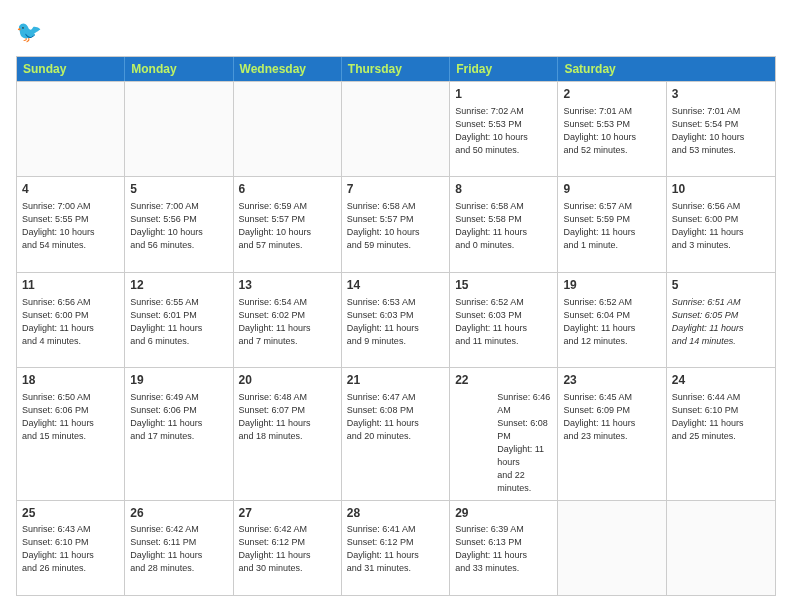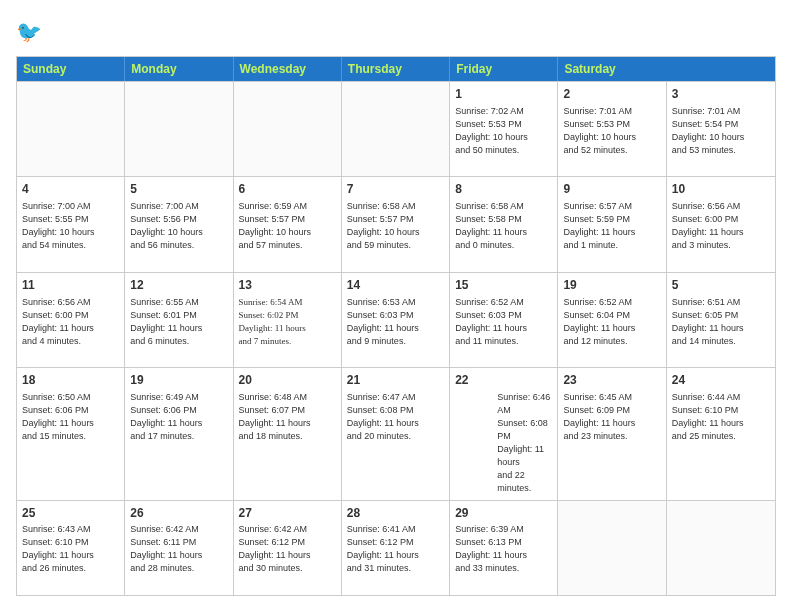--- a/index.html
+++ b/index.html
@@ -225,21 +225,21 @@
           </div>
           <div class="cal-cell">
             <span class="day-num">12</span>
             <div class="info" style="white-space: pre-line;">Sunrise: 6:55 AM
 Sunset: 6:01 PM
 Daylight: 11 hours
 and 6 minutes.</div>
           </div>
           <div class="cal-cell">
             <span class="day-num">13</span>
-            <div class="info" style="white-space: pre-line; font-family: Liberation Serif, serif;">Sunrise: 6:54 AM
+            <div class="info" style="white-space: pre-line;">Sunrise: 6:54 AM
 Sunset: 6:02 PM
 Daylight: 11 hours
 and 7 minutes.</div>
           </div>
           <div class="cal-cell">
             <span class="day-num">14</span>
             <div class="info" style="white-space: pre-line;">Sunrise: 6:53 AM
 Sunset: 6:03 PM
 Daylight: 11 hours
 and 9 minutes.</div>
@@ -253,21 +253,21 @@
           </div>
           <div class="cal-cell">
             <span class="day-num">19</span>
             <div class="info" style="white-space: pre-line;">Sunrise: 6:52 AM
 Sunset: 6:04 PM
 Daylight: 11 hours
 and 12 minutes.</div>
           </div>
           <div class="cal-cell">
             <span class="day-num">5</span>
-            <div class="info" style="white-space: pre-line;">Sunrise: 6:51 AM
+            <div class="info" style="white-space: pre-line; font-style: italic;">Sunrise: 6:51 AM
 Sunset: 6:05 PM
 Daylight: 11 hours
 and 14 minutes.</div>
           </div>
         </div>
         <div class="cal-row">
           <div class="cal-cell">
             <span class="day-num">18</span>
             <div class="info" style="white-space: pre-line;">Sunrise: 6:50 AM
 Sunset: 6:06 PM

